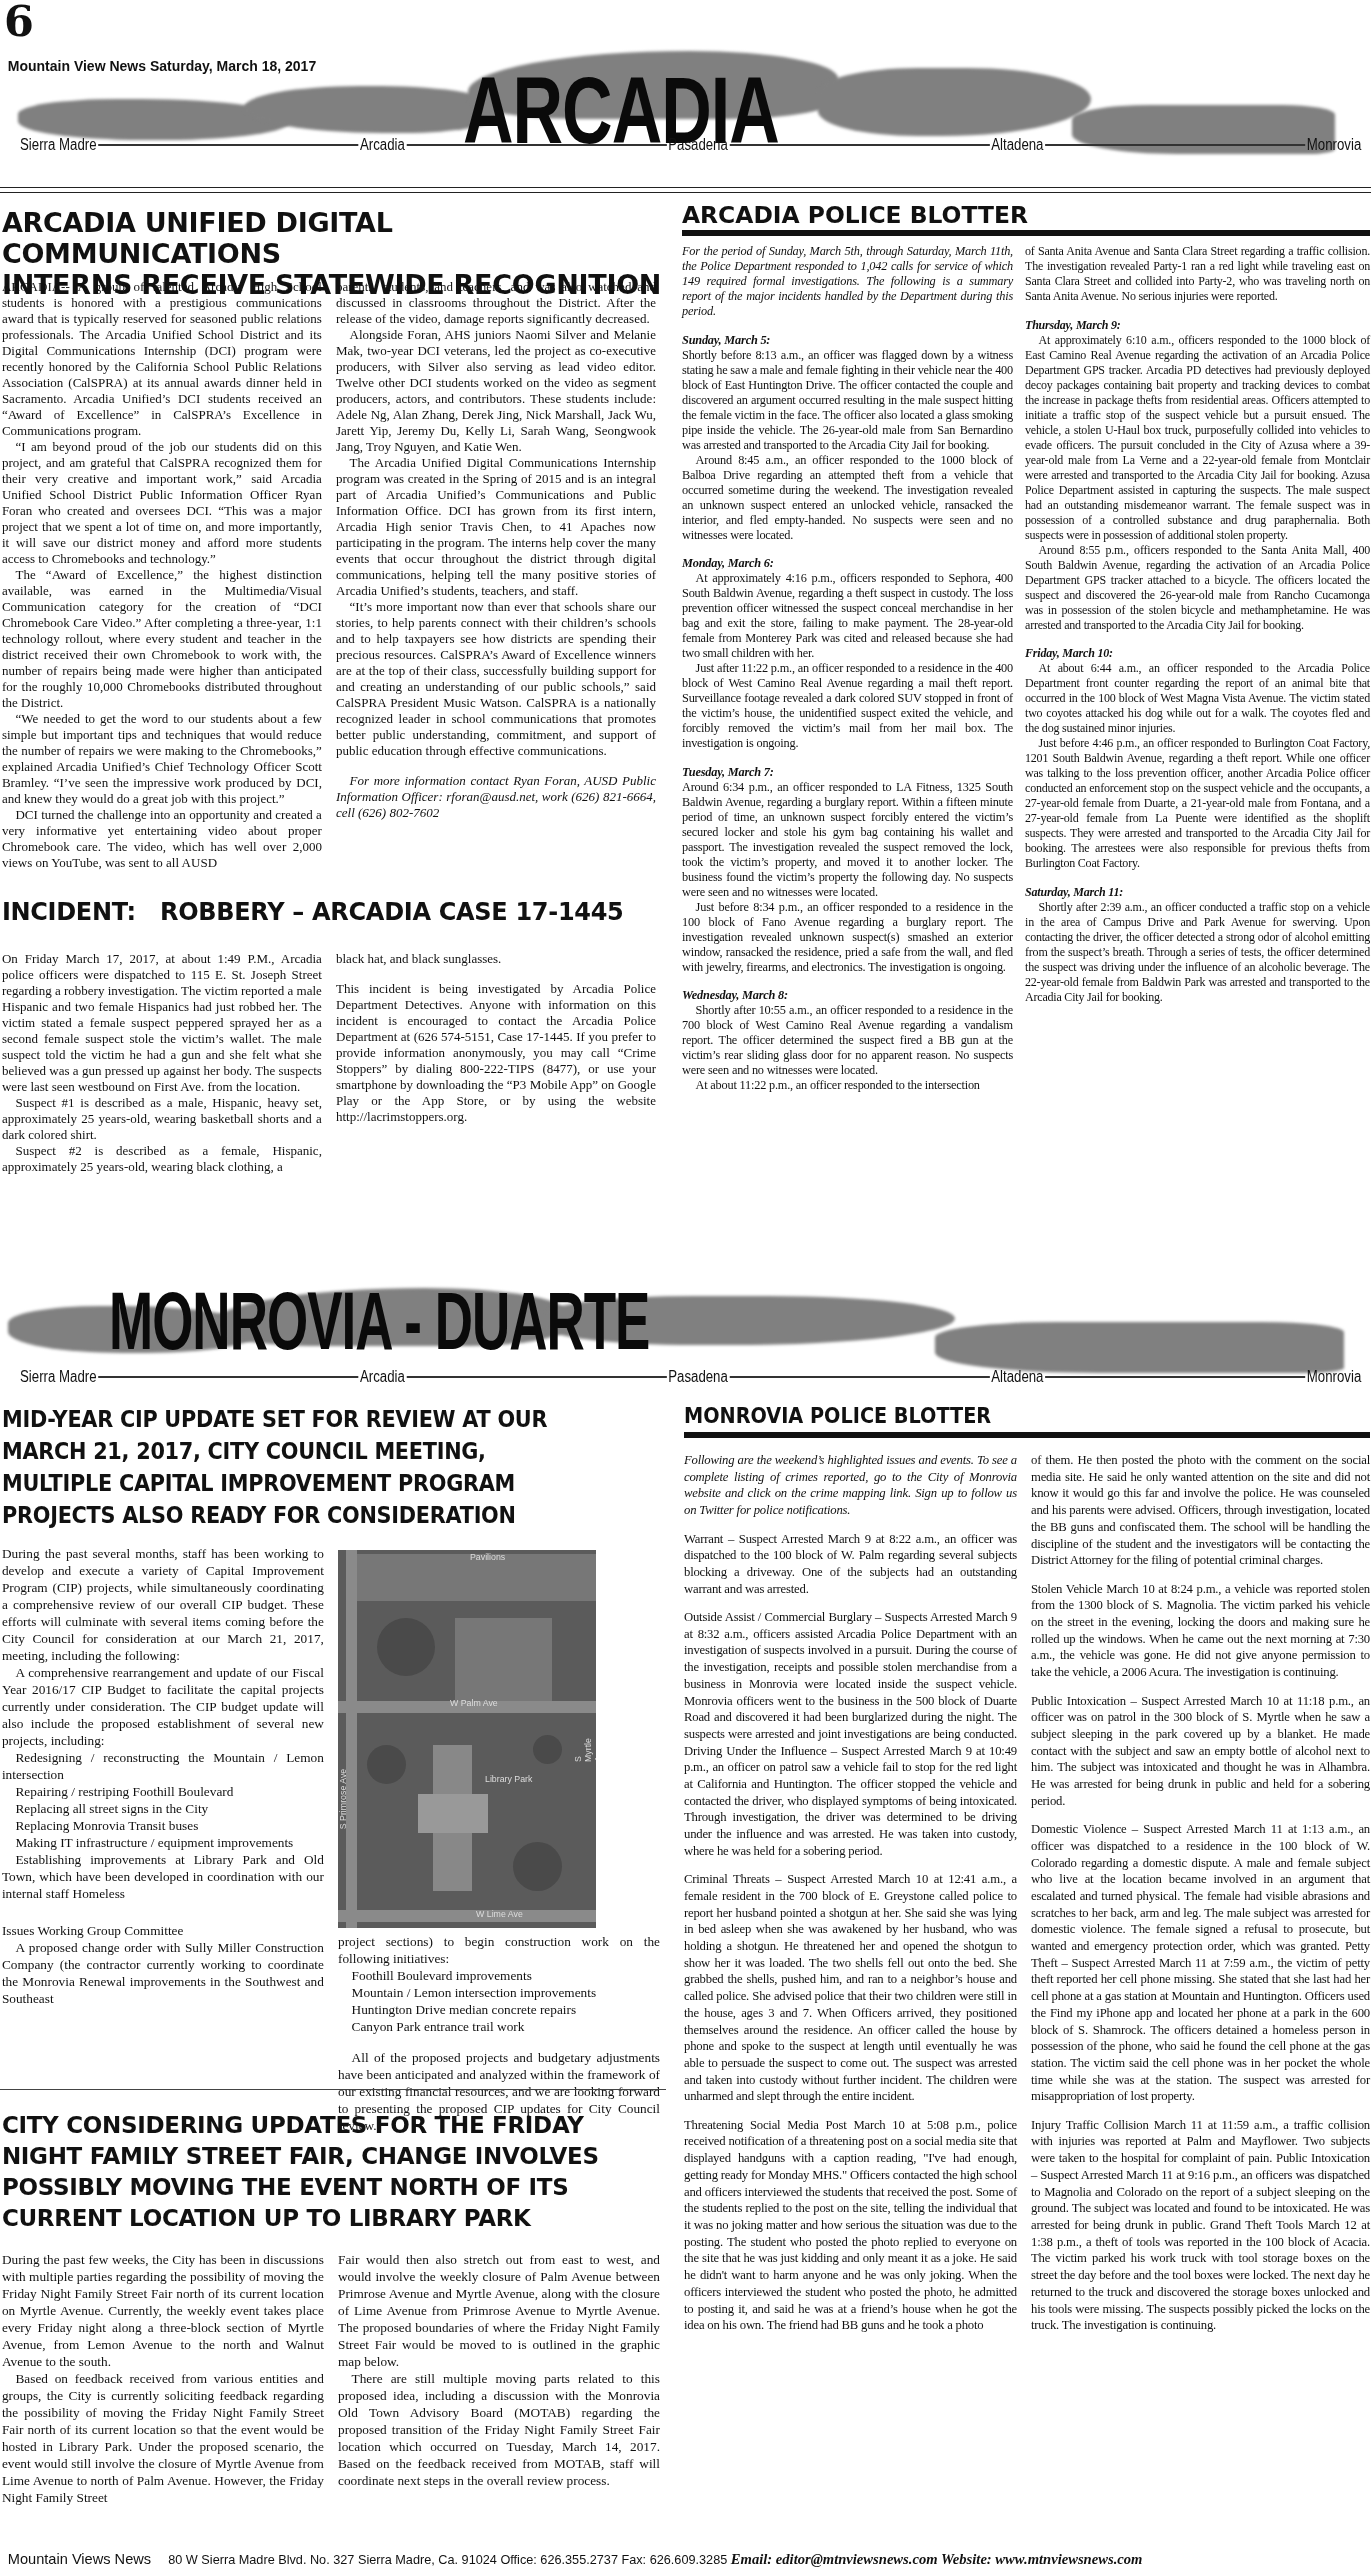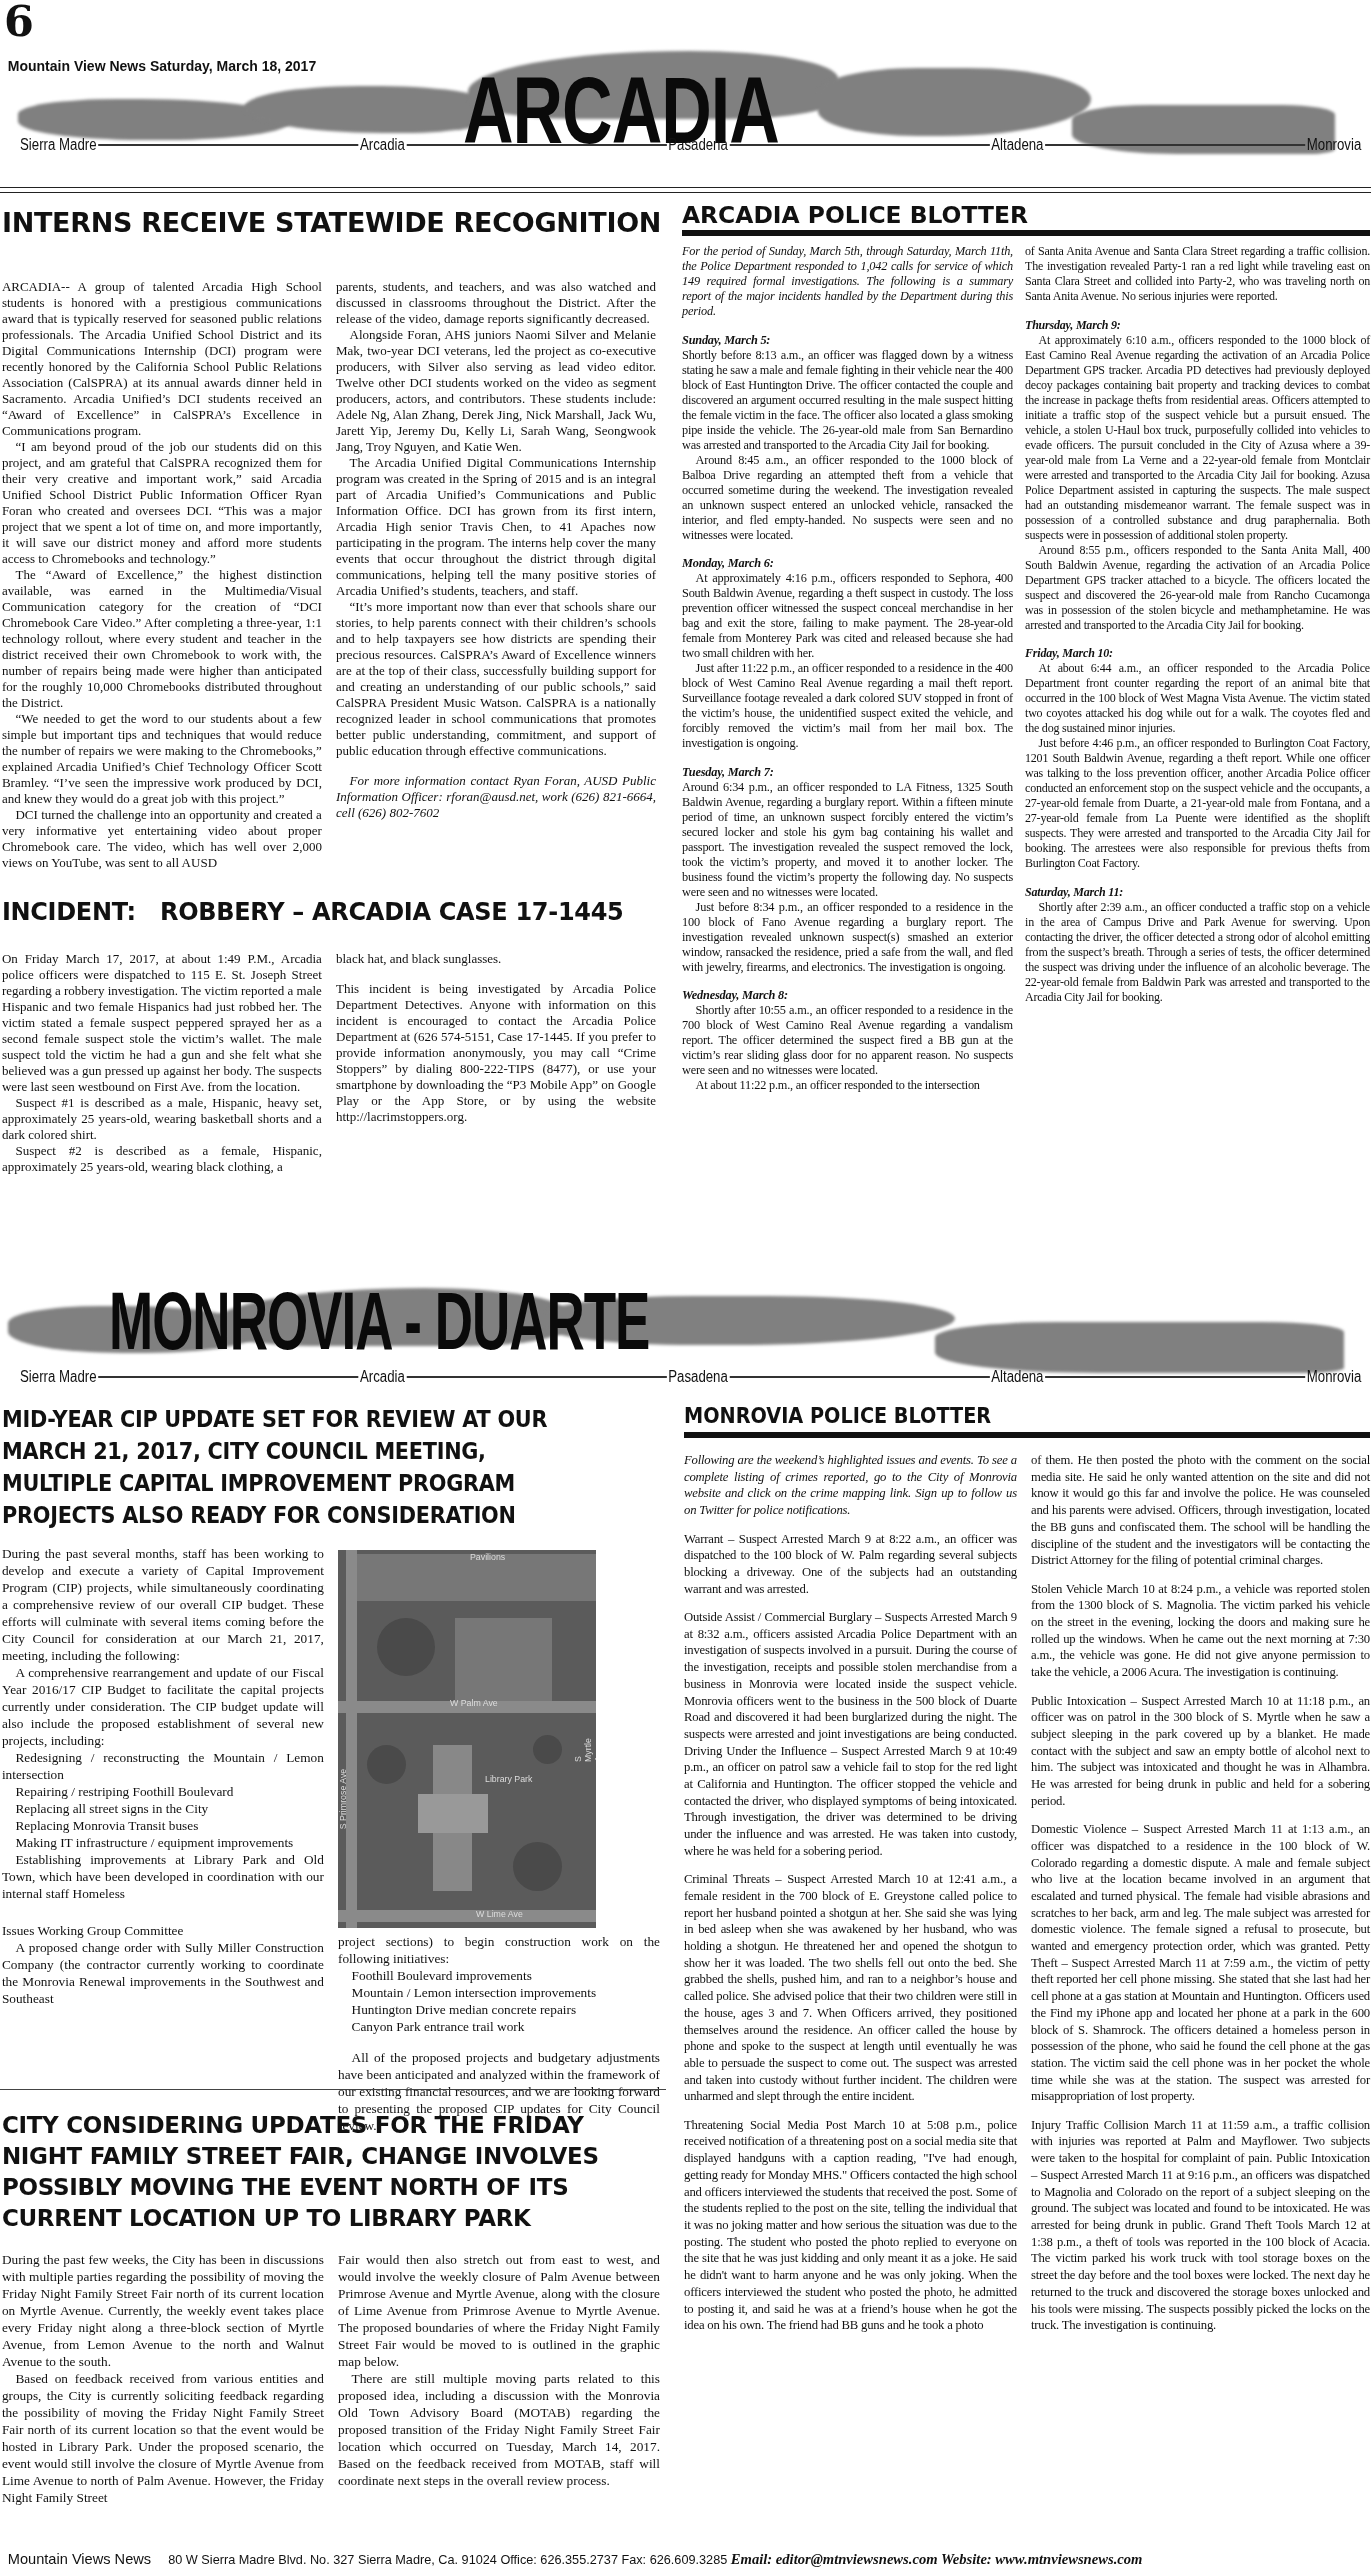--- a/index.html
+++ b/index.html
@@ -54,20 +54,21 @@
     <span class="t">Pasadena</span>
       <span class="rule"></span>
     <span class="t">Altadena</span>
       <span class="rule"></span>
     <span class="t">Monrovia</span>
   </div>
 </div>
 <div class="dbl-rule" style="top:187px;"></div>
 
 <div class="headline" style="left:1.9px;top:207px;font-size:27px;line-height:31px;width:672px;">
+  <div>ARCADIA UNIFIED DIGITAL COMMUNICATIONS</div>
   <div>INTERNS RECEIVE STATEWIDE RECOGNITION</div>
 </div>
 <div class="col" style="left:1.9px;top:279px;width:320px;">
   <p class="noindent">ARCADIA-- A group of talented Arcadia High School students is honored with a prestigious communications award that is typically reserved for seasoned public relations professionals. The Arcadia Unified School District and its Digital Communications Internship (DCI) program were recently honored by the California School Public Relations Association (CalSPRA) at its annual awards dinner held in Sacramento. Arcadia Unified’s DCI students received an “Award of Excellence” in CalSPRA’s Excellence in Communications program.</p>
   <p>“I am beyond proud of the job our students did on this project, and am grateful that CalSPRA recognized them for their very creative and important work,” said Arcadia Unified School District Public Information Officer Ryan Foran who created and oversees DCI. “This was a major project that we spent a lot of time on, and more importantly, it will save our district money and afford more students access to Chromebooks and technology.”</p>
   <p>The “Award of Excellence,” the highest distinction available, was earned in the Multimedia/Visual Communication category for the creation of “DCI Chromebook Care Video.” After completing a three-year, 1:1 technology rollout, where every student and teacher in the district received their own Chromebook to work with, the number of repairs being made were higher than anticipated for the roughly 10,000 Chromebooks distributed throughout the District.</p>
   <p>“We needed to get the word to our students about a few simple but important tips and techniques that would reduce the number of repairs we were making to the Chromebooks,” explained Arcadia Unified’s Chief Technology Officer Scott Bramley. “I’ve seen the impressive work produced by DCI, and knew they would do a great job with this project.”</p>
   <p>DCI turned the challenge into an opportunity and created a very informative yet entertaining video about proper Chromebook care. The video, which has well over 2,000 views on YouTube, was sent to all AUSD</p>
 </div>
 <div class="col" style="left:336px;top:279px;width:320px;">

